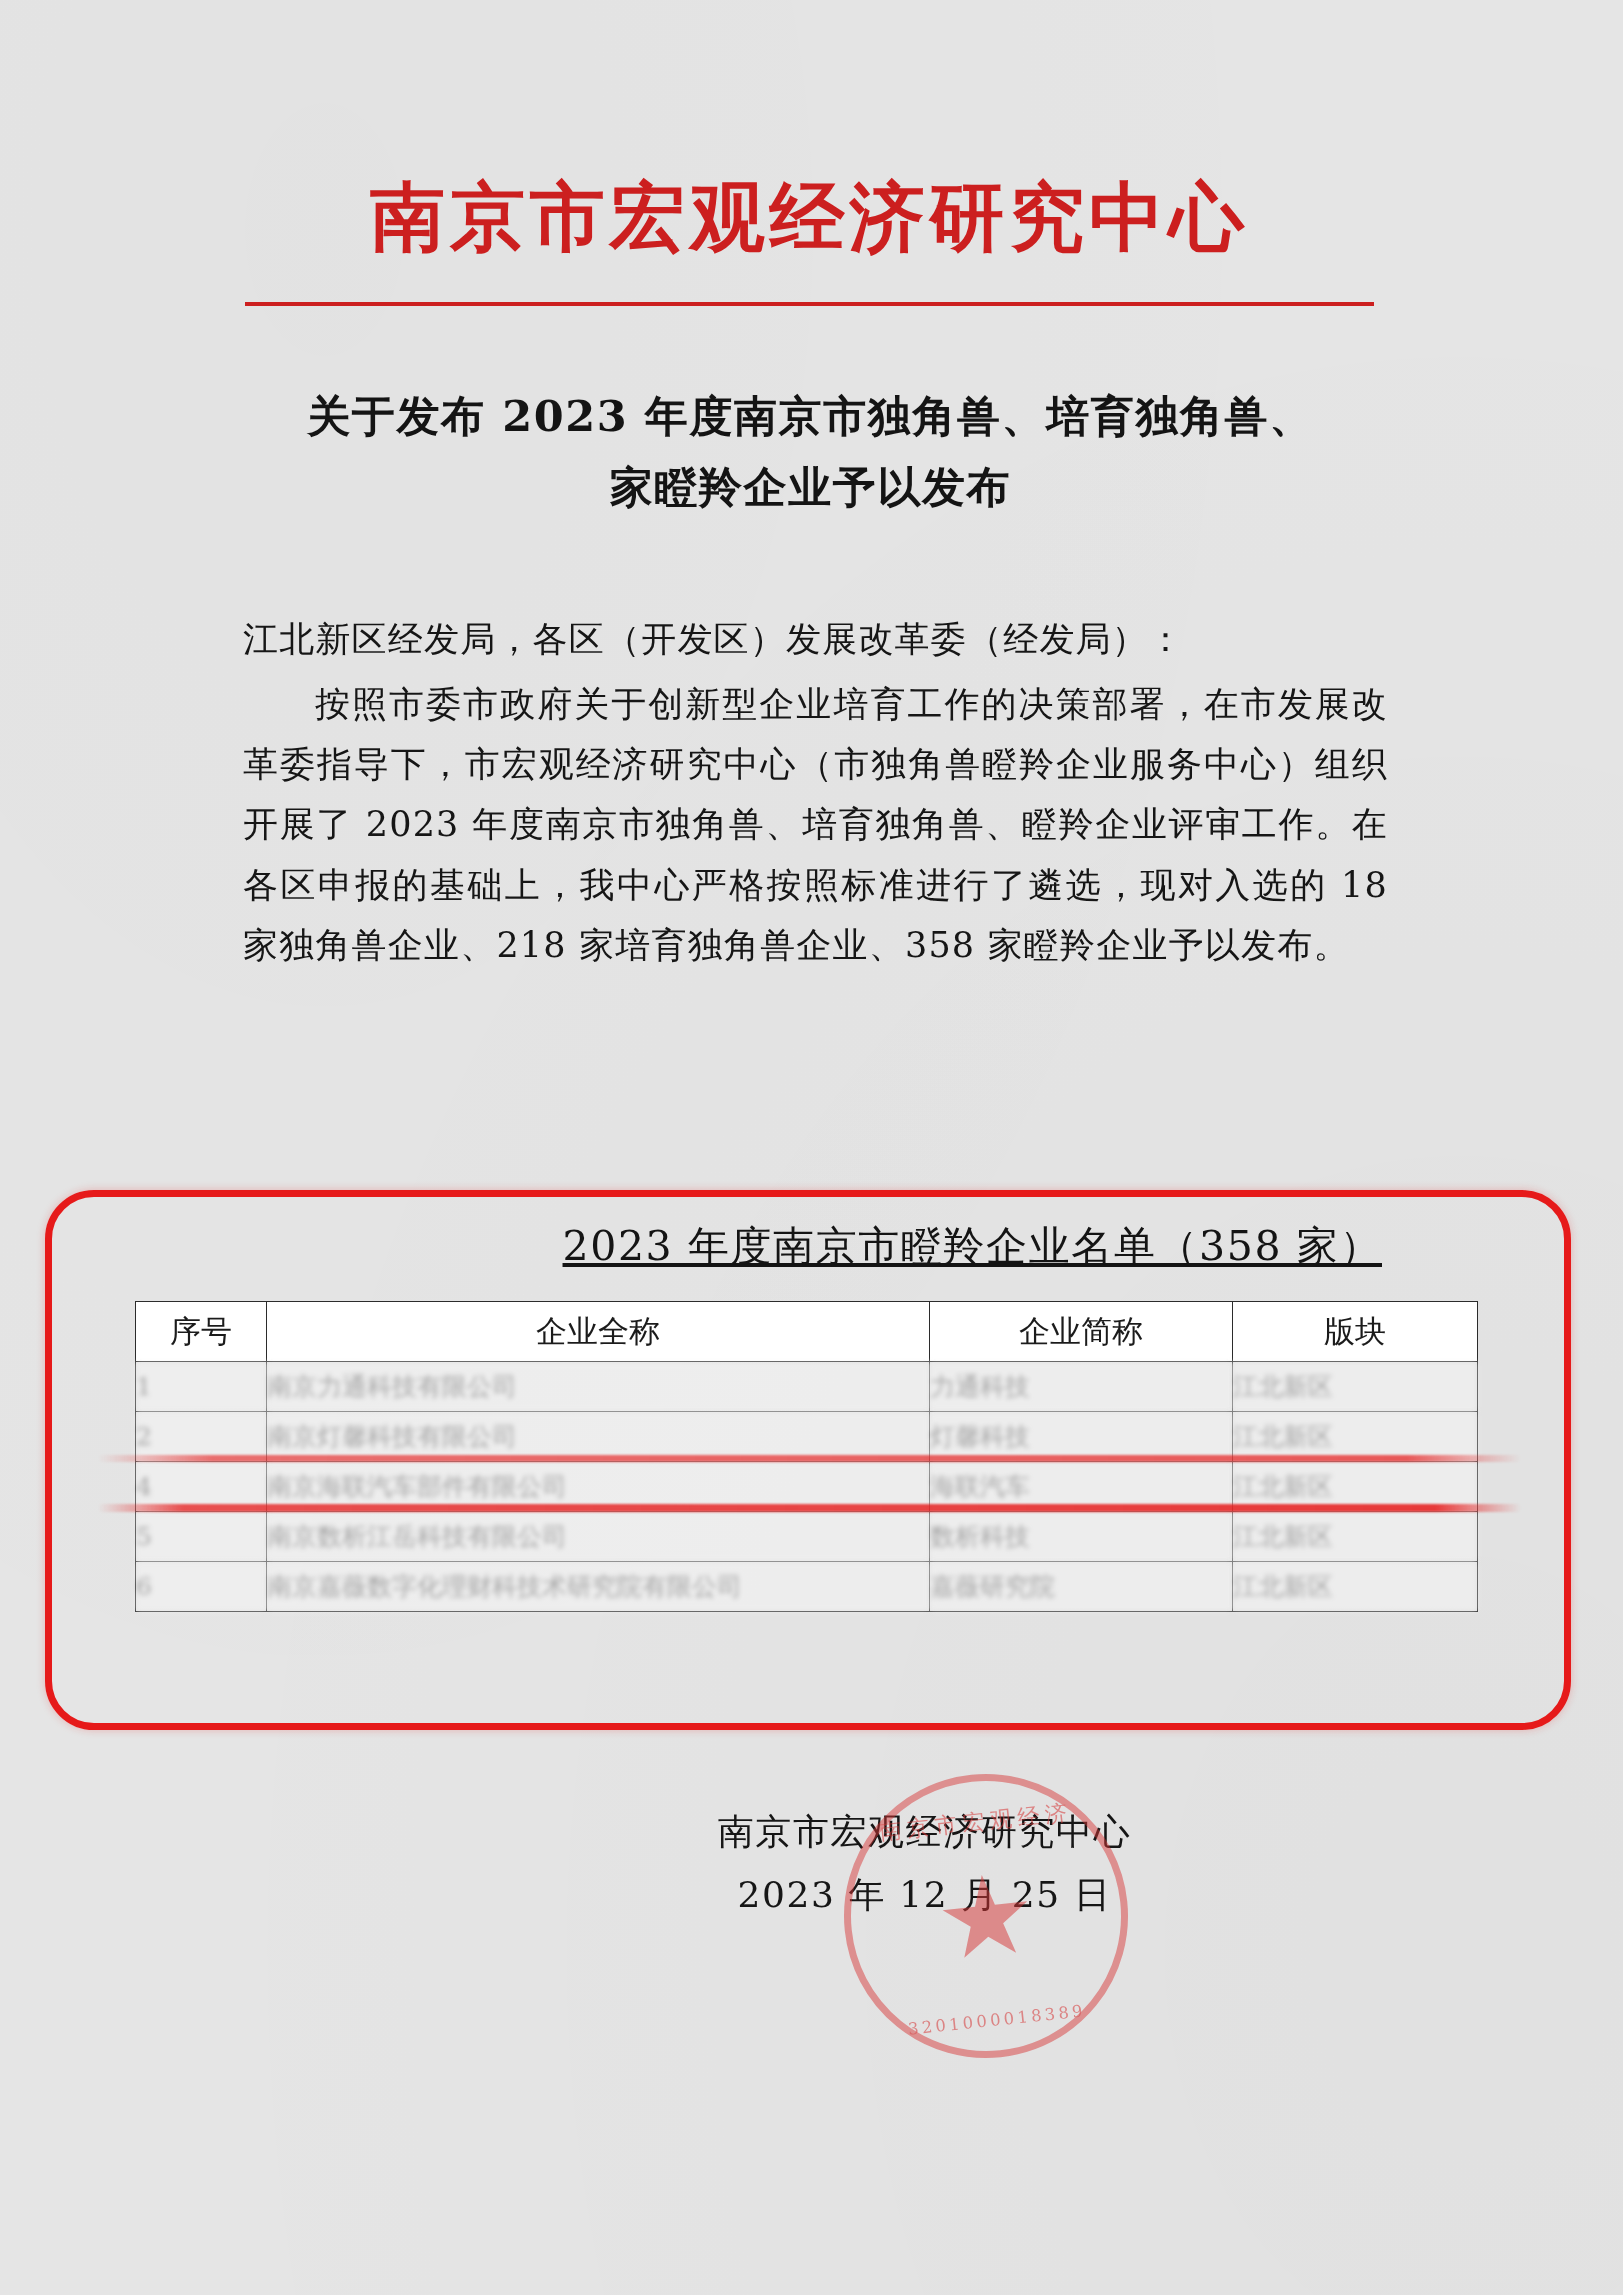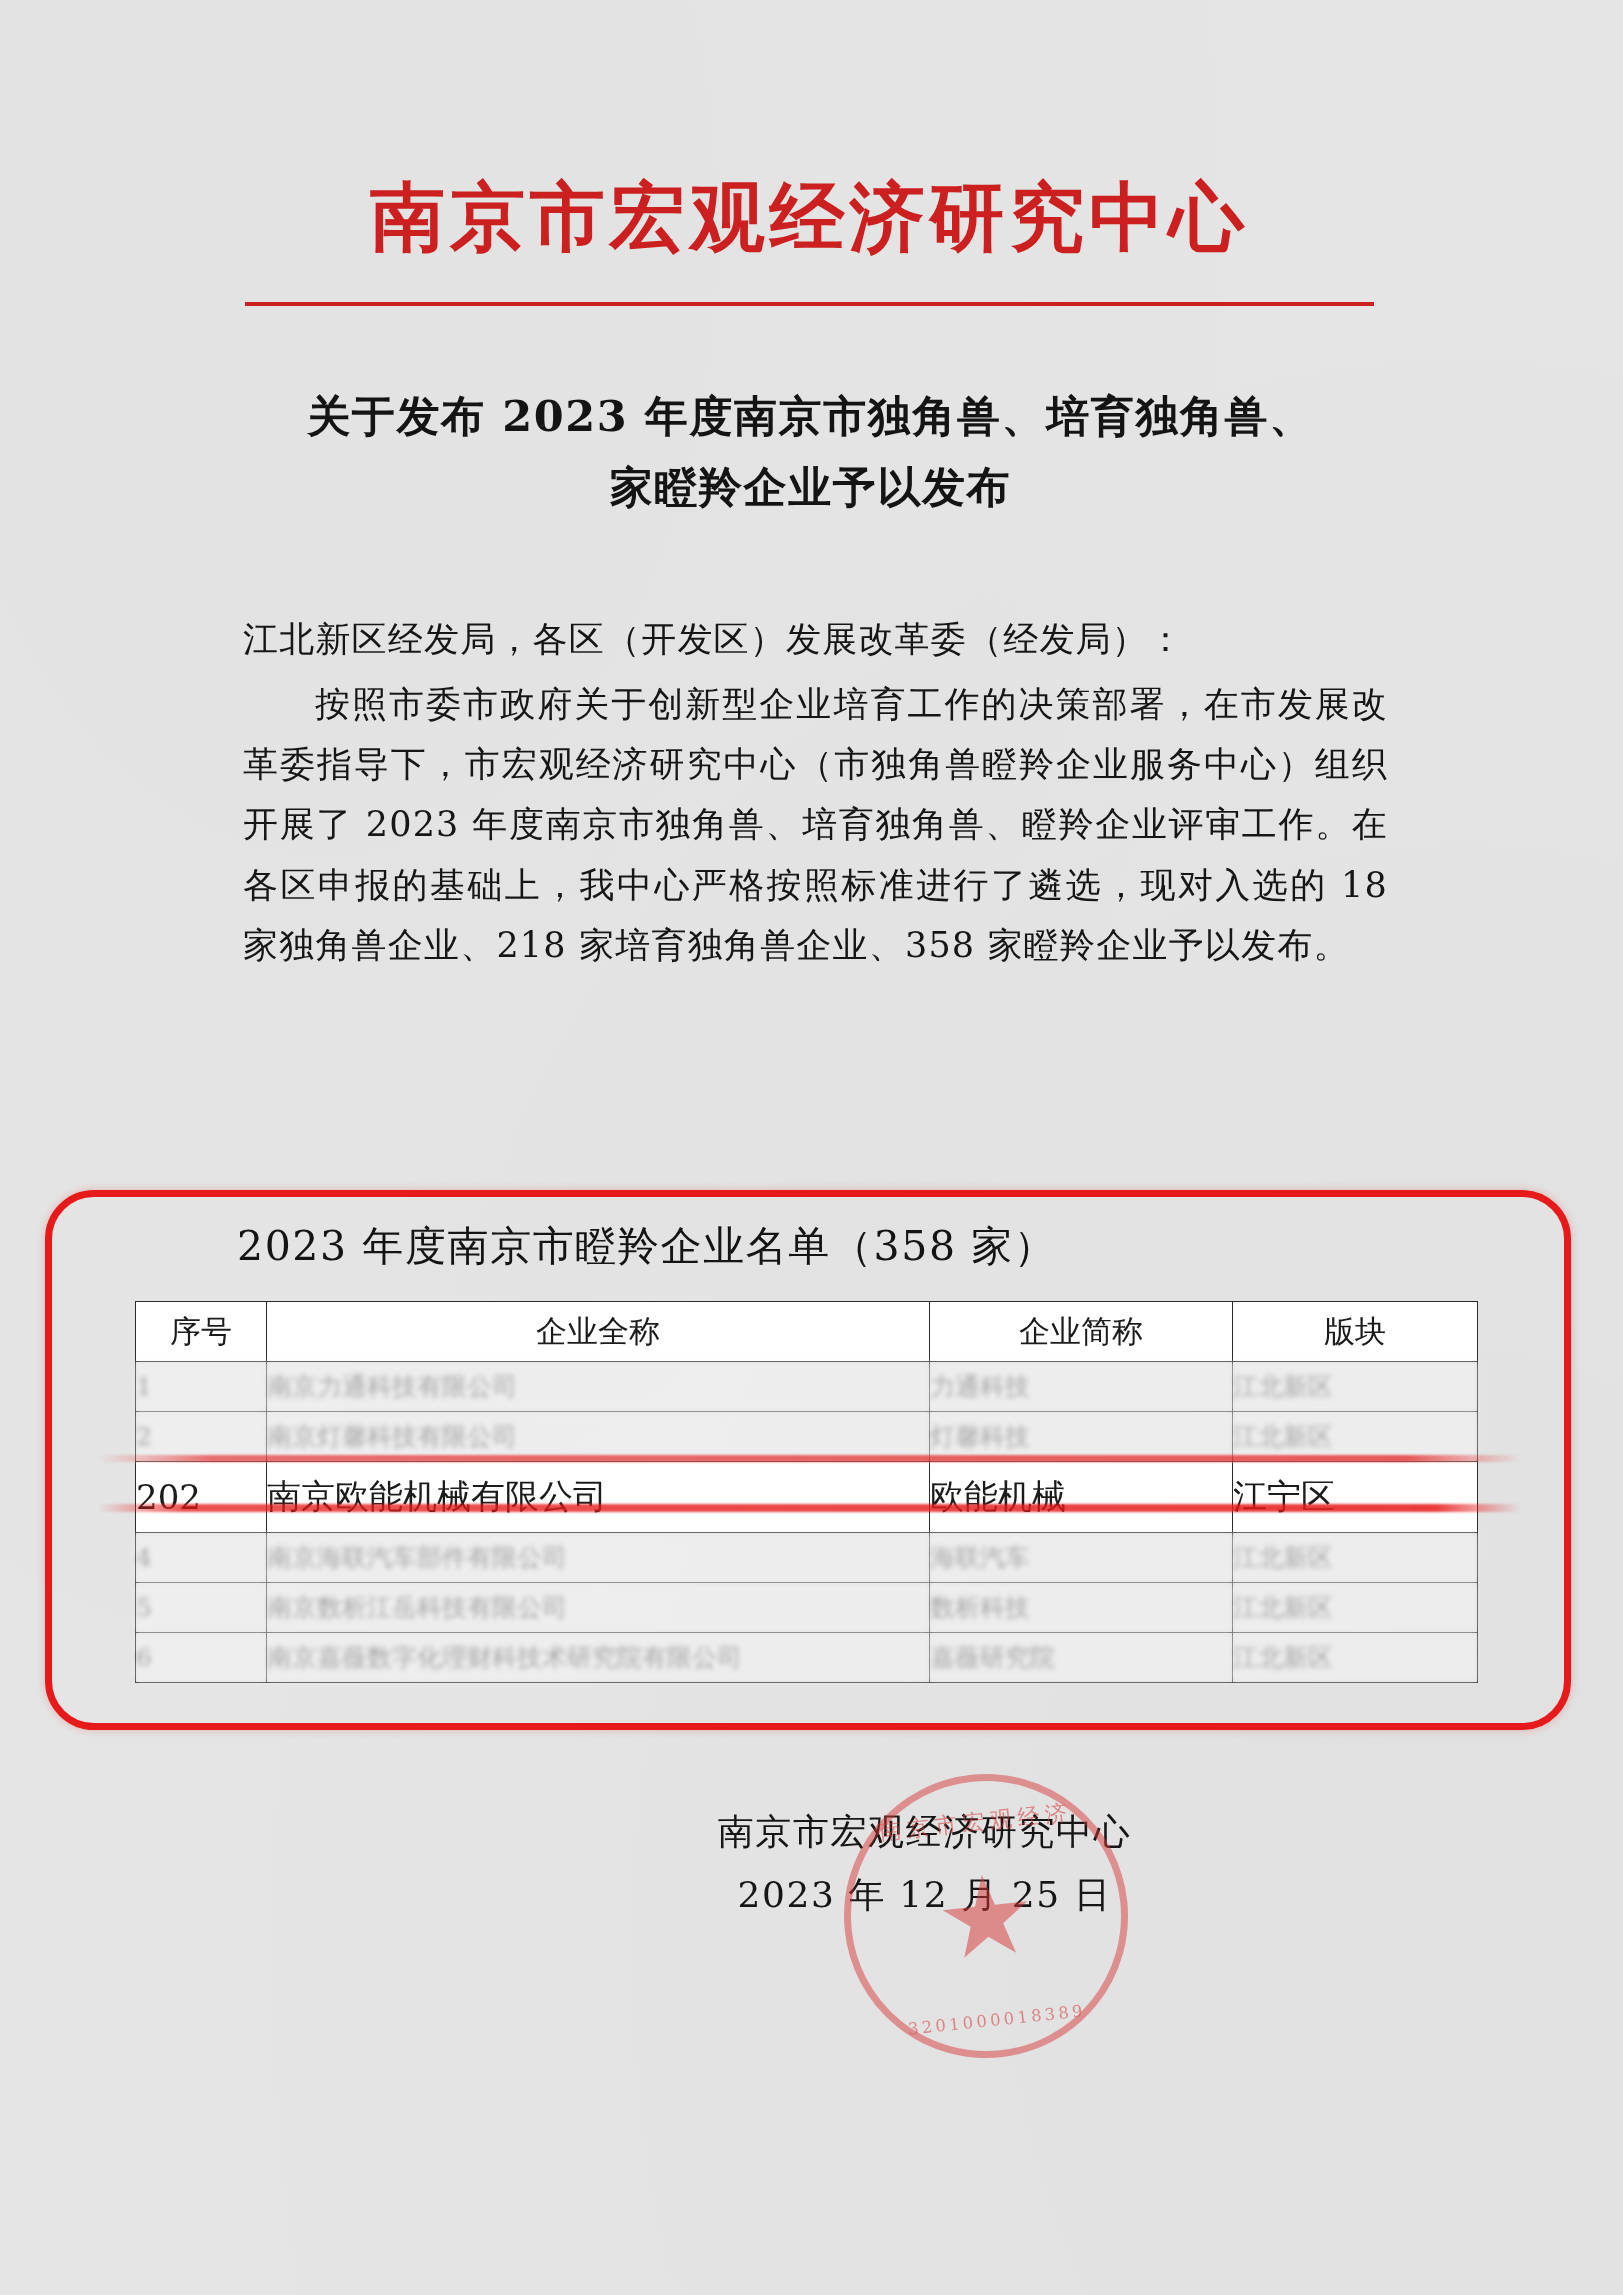--- a/index.html
+++ b/index.html
@@ -102,24 +102,25 @@
     border-radius: 49px;
     box-sizing: border-box;
     box-shadow: 0 0 8.2px rgba(230,26,26,0.25);
   }
 
   .table-title {
     position: absolute;
     top: 1219px;
     left: 237px;
     width: 1145px;
-    text-align: left;
+    text-align: right;
     font-size: 41px;
     letter-spacing: 1.6px;
     color: #141414;
+    text-decoration: underline;
   }
 
   table.list {
     position: absolute;
     top: 1301px;
     left: 135px;
     width: 1342px;
     border-collapse: collapse;
     table-layout: fixed;
   }
@@ -283,26 +284,20 @@
         <td>南京力通科技有限公司</td>
         <td>力通科技</td>
         <td>江北新区</td>
       </tr>
       <tr class="blurred">
         <td>2</td>
         <td>南京灯馨科技有限公司</td>
         <td>灯馨科技</td>
         <td>江北新区</td>
       </tr>
-      <tr class="focus-row">
-        <td>202</td>
-        <td>南京欧能机械有限公司</td>
-        <td>欧能机械</td>
-        <td>江宁区</td>
-      </tr>
       <tr class="blurred">
         <td>4</td>
         <td>南京海联汽车部件有限公司</td>
         <td>海联汽车</td>
         <td>江北新区</td>
       </tr>
       <tr class="blurred">
         <td>5</td>
         <td>南京数析江岳科技有限公司</td>
         <td>数析科技</td>

